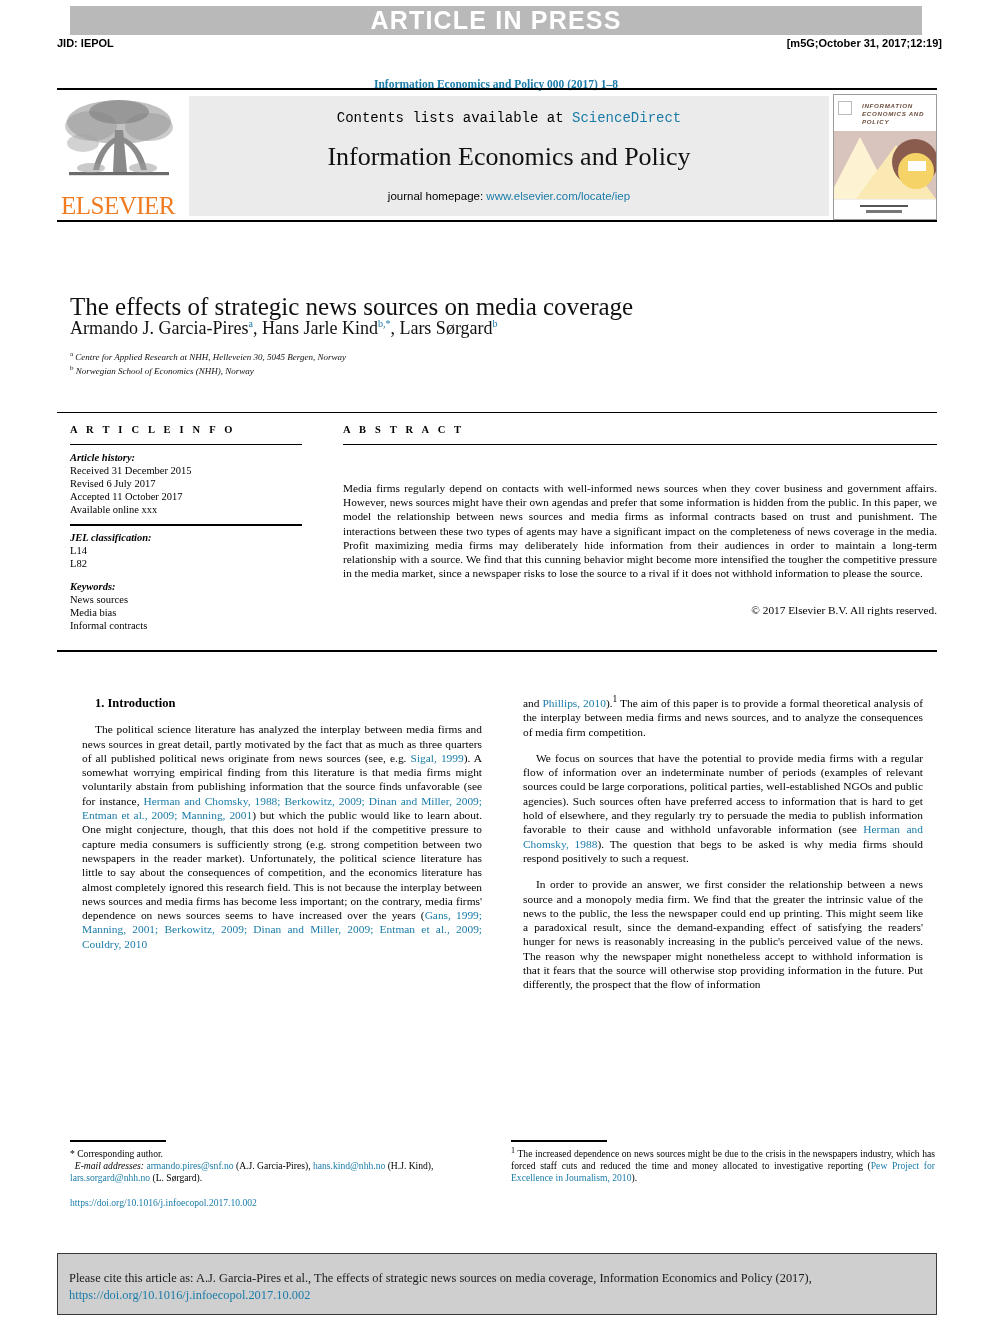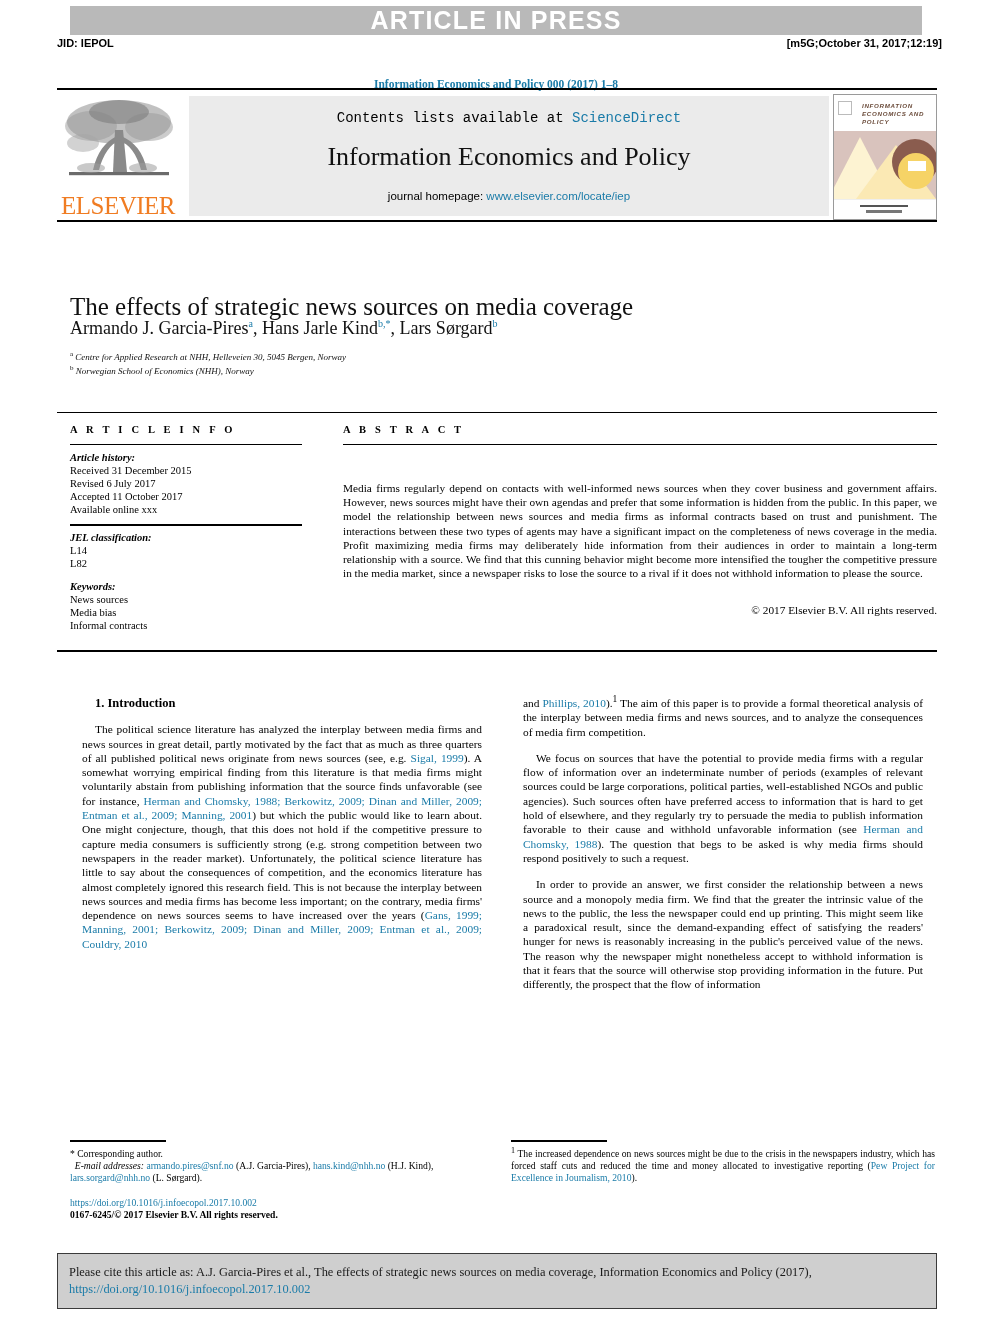--- a/index.html
+++ b/index.html
@@ -176,21 +176,21 @@
   }
   .fn-rule { width:96px; height:1.5px; background:#000; margin-bottom:6px; }
   .fn-ital { font-style:italic; }
   .doi-line { margin-top:12px; font-size:9.6px; }
   .issn-line { font-size:9.6px; font-weight:700; }
 
   
   .cite-box {
     position:absolute; left:57px; top:1253px; width:880px;
     border:1.5px solid #3a3a3a; background:#cfcfcf;
-    padding:10px 11px 10px 11px;
+    padding:16px 11px 10px 11px;
     font-size:12.4px; line-height:17px; color:#1a1a1a;
     font-family:"Liberation Serif","DejaVu Serif",serif;
   }
   sup { line-height:0; }
 </style>
 </head>
 <body>
 
 <div class="aip-band">
   <div class="aip-text">ARTICLE IN PRESS</div>
@@ -295,21 +295,20 @@
 <div class="fn-left">
   <div class="fn-rule"></div>
   <div>* Corresponding author.</div>
   <div>
     &nbsp;&nbsp;<span class="fn-ital">E-mail addresses:</span>
     <span><span class="link">armando.pires@snf.no</span> (A.J. Garcia-Pires), <span class="link">hans.kind@nhh.no</span> (H.J. Kind), <span class="link">lars.sorgard@nhh.no</span> (L. Sørgard).</span>
   </div>
   <div class="doi-line">
     <span class="link">https://doi.org/10.1016/j.infoecopol.2017.10.002</span>
   </div>
-  <div class="issn-line">0167-6245/© 2017 Elsevier B.V. All rights reserved.</div>
 </div>
 
 <div class="fn-right">
   <div class="fn-rule"></div>
   <div><sup>1</sup> The increased dependence on news sources might be due to the crisis in the newspapers industry, which has forced staff cuts and reduced the time and money allocated to investigative reporting (<span class="link">Pew Project for Excellence in Journalism, 2010</span>).</div>
 </div>
 
 <div class="cite-box">Please cite this article as: A.J. Garcia-Pires et al., The effects of strategic news sources on media coverage, Information Economics and Policy (2017), <span class="link">https://doi.org/10.1016/j.infoecopol.2017.10.002</span></div>
 
 </body></html>

